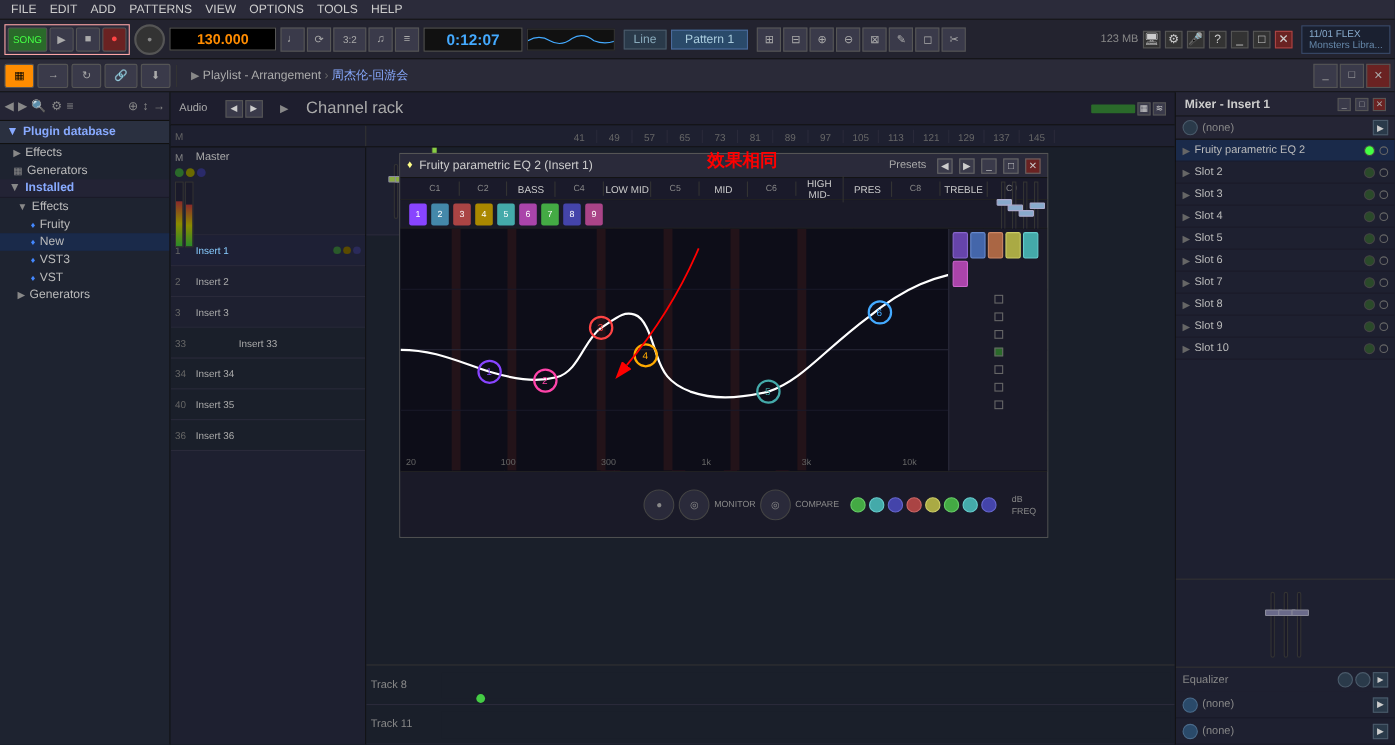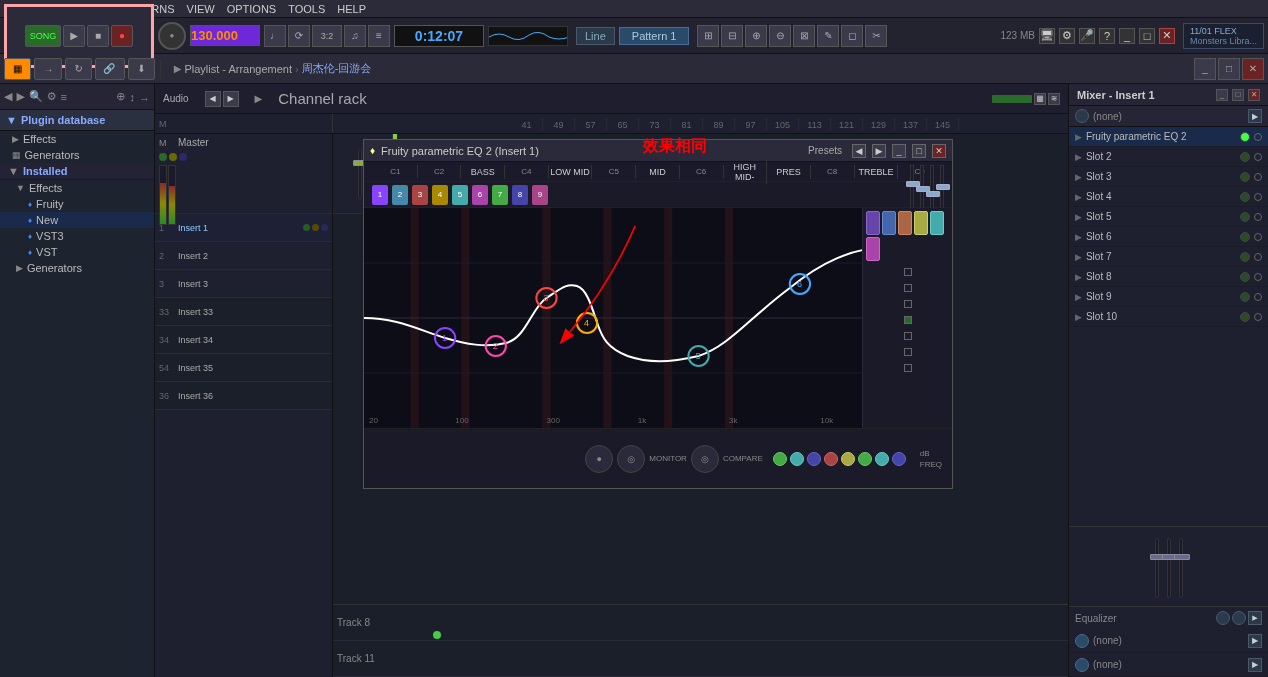--- a/index.html
+++ b/index.html
@@ -7,21 +7,21 @@
 
     
     .menu-bar { background: #2b2b3a; height: 18px; display: flex; align-items: center; padding: 0 4px; border-bottom: 1px solid #111; }
     .menu-item { color: #ccc; padding: 0 6px; font-size: 11px; cursor: pointer; }
 
     
     .transport-bar { background: #23232f; height: 36px; display: flex; align-items: center; padding: 0 4px; border-bottom: 1px solid #111; gap: 4px; }
     .transport-btn { background: #3a3a4a; border: 1px solid #555; color: #aaa; width: 22px; height: 22px; display: flex; align-items: center; justify-content: center; cursor: pointer; font-size: 10px; border-radius: 2px; }
     .transport-btn.active { background: #2a6a2a; color: #4f4; }
     .transport-btn.red { background: #6a2222; color: #f44; }
-    .bpm-display { background: #6d28d9; border: 1px solid #555; color: #ff8c00; font-size: 13px; font-weight: bold; padding: 2px 0; min-width: 70px; text-align: left; }
+    .bpm-display { background: #000000; border: 1px solid #555; color: #ff8c00; font-size: 13px; font-weight: bold; padding: 2px 24px; min-width: 70px; text-align: left; }
     .time-display { background: #111; border: 1px solid #555; color: #4af; font-size: 14px; font-weight: bold; padding: 2px 8px; min-width: 90px; text-align: center; }
     .toolbar-icon { width: 22px; height: 22px; background: #3a3a4a; border: 1px solid #555; display: flex; align-items: center; justify-content: center; cursor: pointer; font-size: 10px; color: #aaa; }
 
     
     .second-toolbar { background: #2a2a38; height: 30px; display: flex; align-items: center; padding: 0 4px; border-bottom: 1px solid #111; gap: 3px; }
     .tool-btn { background: #3a3a4a; border: 1px solid #555; color: #aaa; height: 22px; padding: 0 8px; display: flex; align-items: center; cursor: pointer; font-size: 10px; border-radius: 2px; }
     .tool-btn.active { background: #ff8c00; color: #000; }
 
     
     .main-layout { display: flex; height: calc(677px - 84px); }
@@ -133,21 +133,21 @@
   <span class="menu-item">ADD</span>
   <span class="menu-item">PATTERNS</span>
   <span class="menu-item">VIEW</span>
   <span class="menu-item">OPTIONS</span>
   <span class="menu-item">TOOLS</span>
   <span class="menu-item">HELP</span>
 </div>
 
 <div class="transport-bar">
 
-  <div style="display:flex;align-items:center;gap:2px;background:#2a2a3a;padding:18px;border:3px solid #fca5a5;">
+  <div style="display:flex;align-items:center;gap:2px;background:#2a2a3a;padding:2px;border:1px solid #fca5a5;">
     <div class="transport-btn active" style="width:36px;font-size:9px;">SONG</div>
     <div class="transport-btn">▶</div>
     <div class="transport-btn">■</div>
     <div class="transport-btn red">●</div>
   </div>
 
   <div style="width:28px;height:28px;background:#333;border-radius:50%;border:2px solid #555;display:flex;align-items:center;justify-content:center;">
     <span style="color:#888;font-size:8px;">●</span>
   </div>
 
@@ -367,28 +367,28 @@
           </div>
 
           <div style="height:28px;border-bottom:1px solid #2a2a3a;display:flex;align-items:center;padding:0 4px;gap:3px;">
             <span style="color:#666;font-size:9px;width:16px;">3</span>
             <span style="color:#aaa;font-size:9px;">Insert 3</span>
           </div>
 
           <div style="flex:1;background:#1a1f2a;display:flex;flex-direction:column;justify-content:flex-end;">
             <div style="height:28px;border-bottom:1px solid #2a2a3a;display:flex;align-items:center;padding:0 4px;gap:3px;">
               <span style="color:#666;font-size:9px;width:16px;">33</span>
-              <span style="color:#aaa;font-size:9px;">Insert 33</span>
+              <span style="color:#aaa;font-size:9px;margin-left:39px;">Insert 33</span>
             </div>
             <div style="height:28px;border-bottom:1px solid #2a2a3a;display:flex;align-items:center;padding:0 4px;gap:3px;">
               <span style="color:#666;font-size:9px;width:16px;">34</span>
               <span style="color:#aaa;font-size:9px;">Insert 34</span>
             </div>
             <div style="height:28px;border-bottom:1px solid #2a2a3a;display:flex;align-items:center;padding:0 4px;gap:3px;">
-              <span style="color:#666;font-size:9px;width:16px;">54</span>
+              <span style="color:#666;font-size:9px;width:16px;">40</span>
               <span style="color:#aaa;font-size:9px;">Insert 35</span>
             </div>
             <div style="height:28px;border-bottom:1px solid #2a2a3a;display:flex;align-items:center;padding:0 4px;gap:3px;">
               <span style="color:#666;font-size:9px;width:16px;">36</span>
               <span style="color:#aaa;font-size:9px;">Insert 36</span>
             </div>
           </div>
         </div>
 
         <div class="tracks-content">

